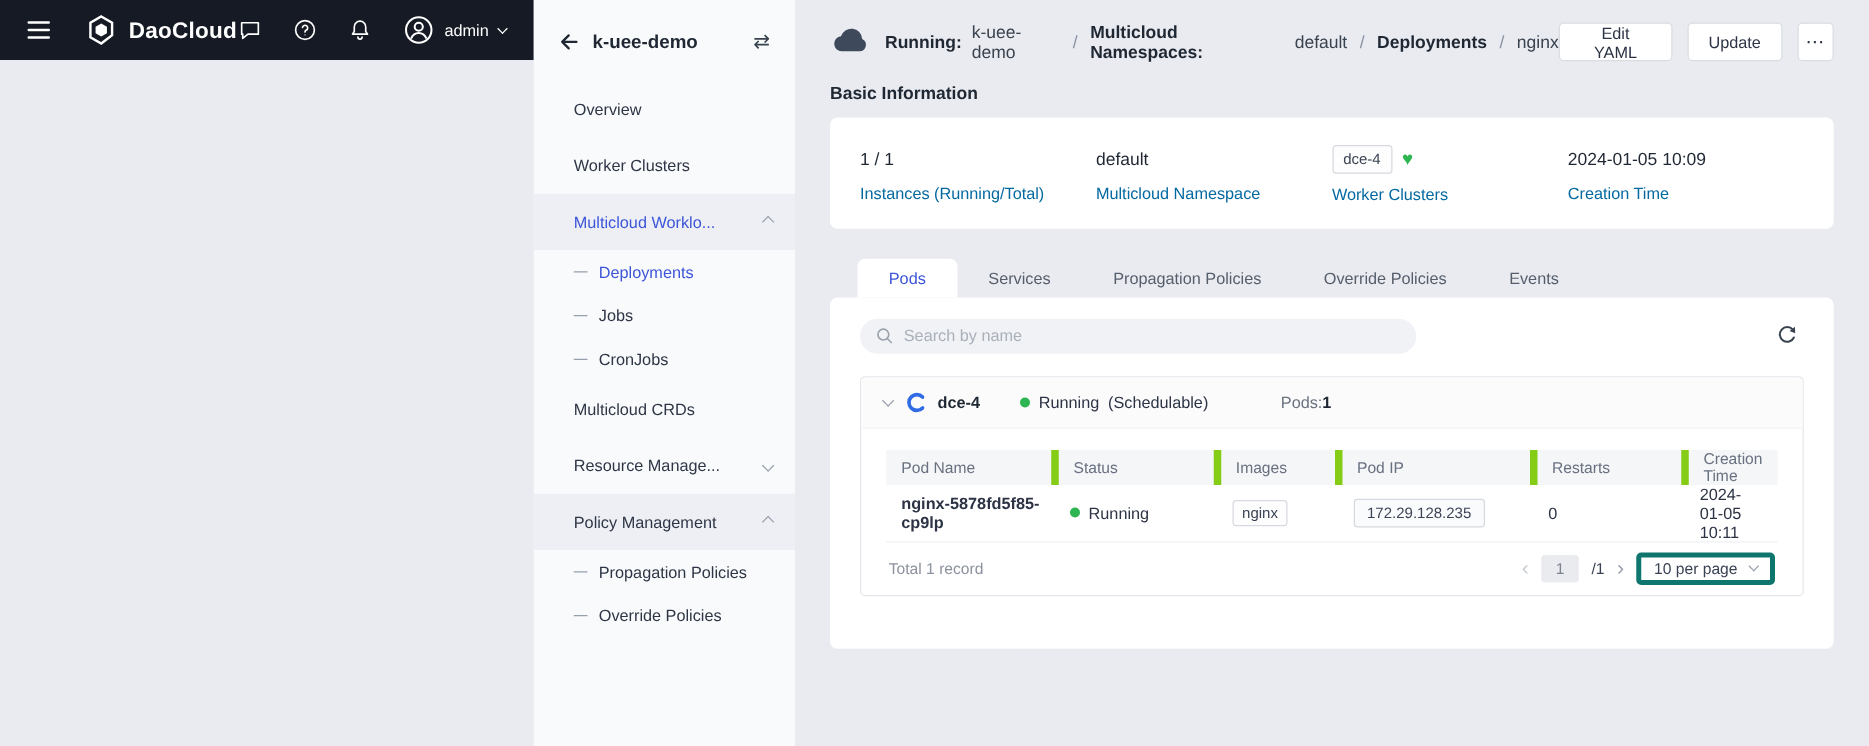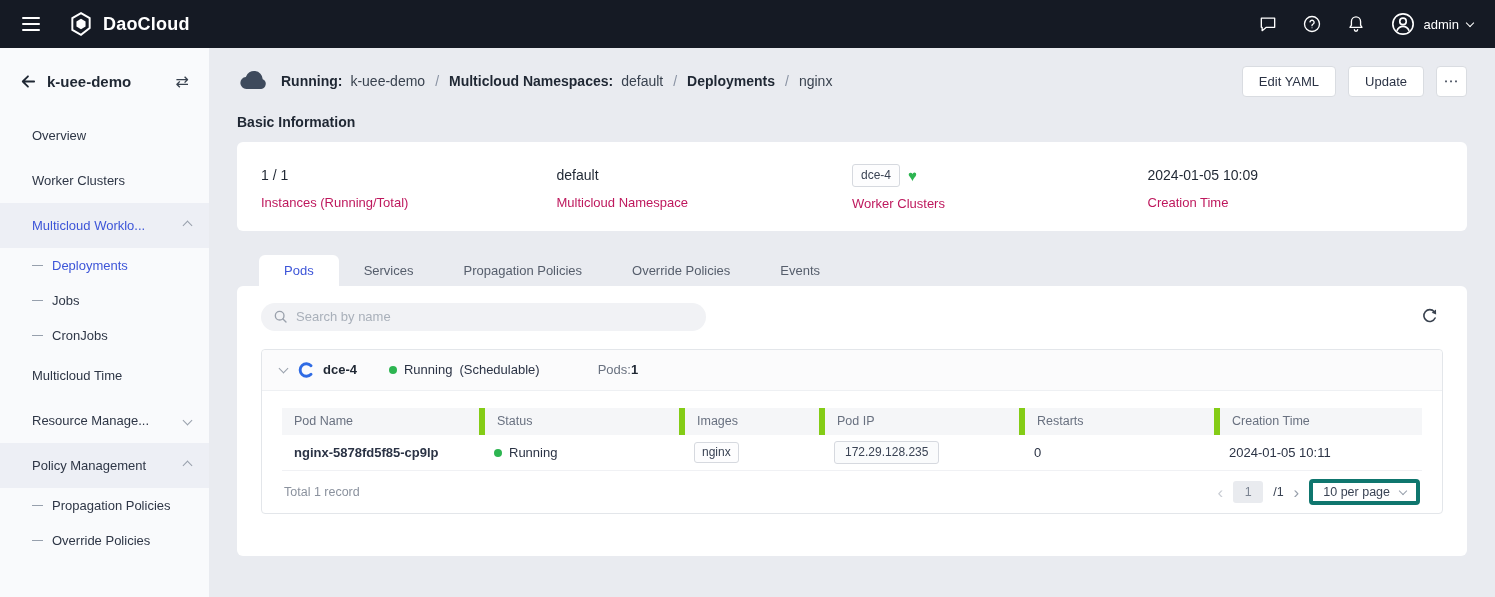--- a/index.html
+++ b/index.html
@@ -3,21 +3,21 @@
 <meta charset="utf-8">
 <style>
   * { margin:0; padding:0; box-sizing:border-box; }
   html,body { width:1495px; height:597px; }
   body {
     font-family:"Liberation Sans", sans-serif;
     background:#e9ebf0;
     color:#2b3345;
     overflow:hidden;
   }
-  .page { width:1495px; height:597px; display:flex; flex-direction:column; }
+  .page { width:1495px; height:597px; display:flex; }
 
   
   .topbar {
     height:48px; background:var(--topbar-bg,#151a24); color:#fff;
     display:flex; align-items:center; padding:0 22px; flex-shrink:0;
   }
   .burger { width:18px; display:flex; flex-direction:column; gap:4px; cursor:pointer; }
   .burger span { height:2px; background:#fff; border-radius:1px; }
   .brand { display:flex; align-items:center; gap:9px; margin-left:28px; }
   .brand-name { font-size:18px; font-weight:700; letter-spacing:.2px; }
@@ -60,21 +60,21 @@
   .btn { background:#fff; border:1px solid #d9dce1; border-radius:4px; height:31px;
     padding:0 16px; font-size:13px; color:#2b3345; cursor:pointer;
     font-family:"Liberation Sans",sans-serif; }
   .btn.more { width:31px; padding:0; font-size:15px; letter-spacing:1px; }
 
   .section-title { margin-top:14px; font-size:14px; font-weight:700; color:#1f2733; }
 
   .info-card { margin-top:12px; background:#fff; border-radius:6px;
     padding:22px 24px 20px; display:grid; grid-template-columns:repeat(4,1fr); }
   .info-value { font-size:14px; color:#1f2733; display:flex; align-items:center; gap:8px; min-height:22px; }
-  .info-label { margin-top:9px; font-size:13px; color:#be185d; }
+  .info-label { margin-top:9px; font-size:13px; color:#0369a1; }
   .tag { display:inline-block; border:1px solid #d6d9df; border-radius:3px;
     padding:2px 8px; font-size:12px; color:#3a4354; background:#fdfdfe; line-height:1.4; }
   .heart { color:var(--green,#2db551); font-size:15px; }
 
   
   .tabs { margin-top:24px; display:flex; padding-left:22px; }
   .tab { padding:0 25px; line-height:31px; font-size:13px; color:#565e6c; cursor:pointer; }
   .tab.active { background:#fff; color:var(--accent,#3d55d8); border-radius:6px 6px 0 0; font-weight:500; }
 
   
@@ -205,21 +205,21 @@
       </div>
       <div class="nav-sub">
         <span class="dash"></span>
         <span>Jobs</span>
       </div>
       <div class="nav-sub">
         <span class="dash"></span>
         <span>CronJobs</span>
       </div>
       <div class="nav-top">
-        <span>Multicloud Time</span>
+        <span>Multicloud CRDs</span>
       </div>
       <div class="nav-top">
         <span>Resource Manage...</span>
         <span class="chev"></span>
       </div>
       <div class="nav-top section">
         <span>Policy Management</span>
         <span class="chev up"></span>
       </div>
       <div class="nav-sub">

